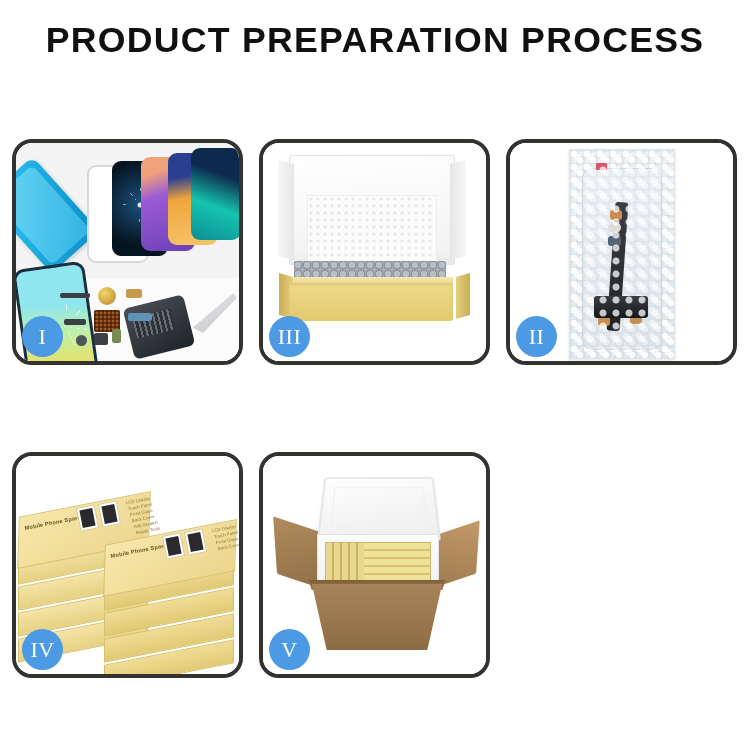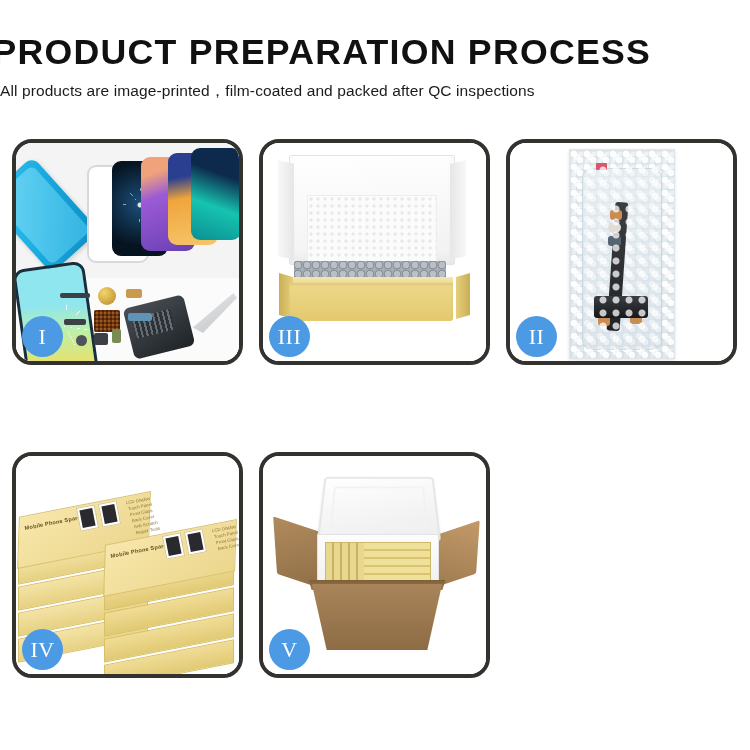--- a/index.html
+++ b/index.html
@@ -5,21 +5,21 @@
   html,body{margin:0;padding:0;}
   body{
     width:750px;height:750px;
     background:#ffffff;
     font-family:"Liberation Sans", sans-serif;
     overflow:hidden;
   }
   .page{position:relative;width:750px;height:750px;}
 
   
-  .header{padding-top:34px;text-align:left;}
+  .header{padding-top:22px;text-align:center;}
   .title{
     font-family:"Liberation Sans", sans-serif;
     font-size:35px;
     font-weight:700;
     letter-spacing:1.2px;
     color:#111111;
     line-height:1;
     transform:scaleX(1.02);
   }
   .subtitle{
@@ -358,21 +358,20 @@
   }
   .seam{position:absolute;background:rgba(120,90,55,.55);}
 </style>
 </head>
 <body>
 
 <div class="page">
 
   <div class="header">
     <div class="title">PRODUCT PREPARATION PROCESS</div>
-    <div class="subtitle">All products are image-printed，film-coated and packed after QC inspections</div>
   </div>
 
   <div class="grid">
 
     <div class="panel">
       <div class="panel-inner p1">
         <div class="floor"></div>
         <div class="ph a"></div>
         <div class="ph b"></div>
         <div class="ph c"></div>

